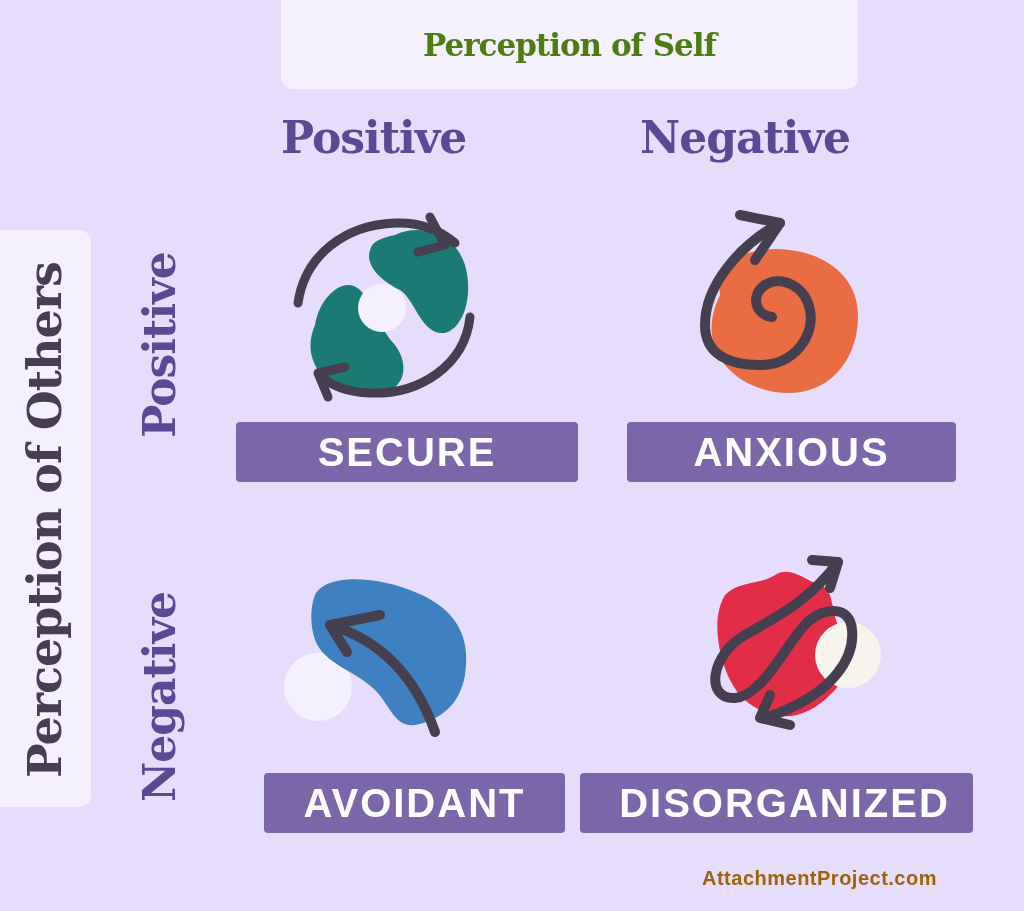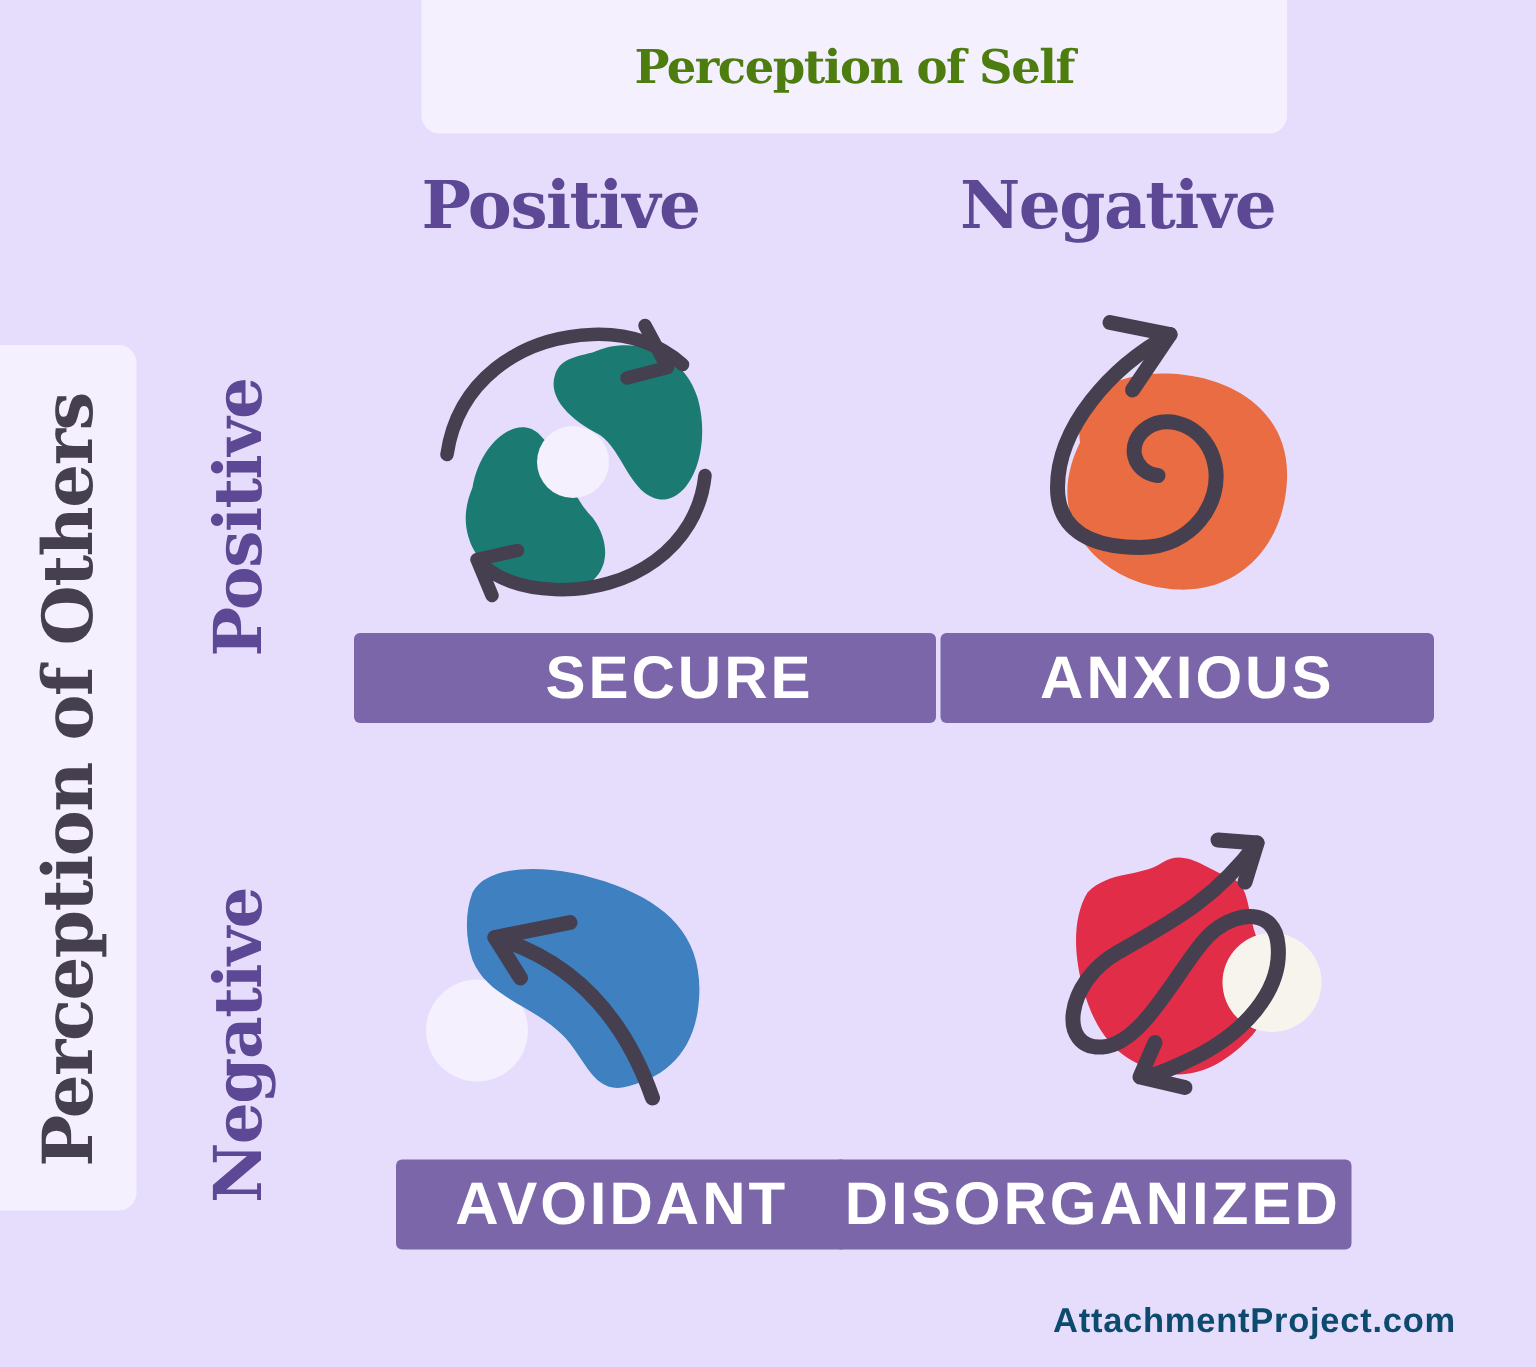--- a/index.html
+++ b/index.html
@@ -28,22 +28,22 @@
   }
   .vert.main { font-size: 46px; color: #453f4f; letter-spacing: -1px; }
   .vert.sub { font-size: 44px; color: #5c4894; letter-spacing: -1px; }
   .label {
     position: absolute; height: 60px; background: #7b66aa; border-radius: 4px;
     color: #ffffff; font-weight: bold; font-size: 40px; letter-spacing: 2px;
     display: flex; align-items: center; justify-content: center;
   }
   .icon { position: absolute; }
   .footer {
-    position: absolute; left: 702px; top: 867px; font-size: 23px; font-weight: bold;
-    color: #0c4a6e; letter-spacing: 0.5px;
+    position: absolute; left: 702px; top: 867px; font-size: 20px; font-weight: bold;
+    color: #a16207; letter-spacing: 0.5px;
   }
 </style>
 </head>
 <body>
 
 <div class="title-box">
   <span class="serif">Perception of Self</span>
 </div>
 
 <div class="col-head serif" style="left:281px;">Positive</div>
@@ -79,18 +79,18 @@
 </svg>
 
 <svg class="icon" style="left:700px; top:550px;" width="200" height="195" viewBox="0 0 200 195">
   <path d="M25,45 C40,30 60,35 75,25 C90,15 105,30 120,35 C135,40 130,60 140,80 C150,100 148,130 130,145 C115,160 95,170 75,165 C55,160 40,150 30,130 C20,110 10,70 25,45 Z" fill="#e12d48"></path>
   <circle cx="148" cy="105" r="33" fill="#f7f4ee"></circle>
   <path d="M112,10 L138,12 L130,38" fill="none" stroke="#453f4f" stroke-width="10" stroke-linecap="round" stroke-linejoin="round"></path>
   <path d="M138,12 C110,50 80,65 45,85 C10,105 5,150 35,148 C65,146 90,85 110,70 C125,58 150,55 152,80 C155,110 130,140 90,158 C80,163 75,165 65,168" fill="none" stroke="#453f4f" stroke-width="10" stroke-linecap="round"></path>
   <path d="M70,145 L60,168 L90,175" fill="none" stroke="#453f4f" stroke-width="10" stroke-linecap="round" stroke-linejoin="round"></path>
 </svg>
 
-<div class="label" style="left:236px; top:422px; width:342px;padding-left:46px;">SECURE</div>
+<div class="label" style="left:236px; top:422px; width:342px;">SECURE</div>
 <div class="label" style="left:627px; top:422px; width:329px;">ANXIOUS</div>
 <div class="label" style="left:236px; top:773px; width:301px;margin-left:28px;">AVOIDANT</div>
-<div class="label" style="left:556px; top:773px; width:345px;">DISORGANIZED</div>
+<div class="label" style="left:580px; top:773px; width:377px;padding-left:16px;">DISORGANIZED</div>
 
 <div class="footer">AttachmentProject.com</div>
 
 </body></html>

